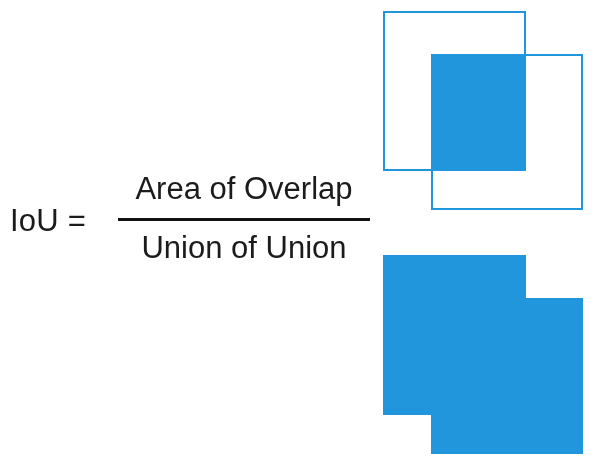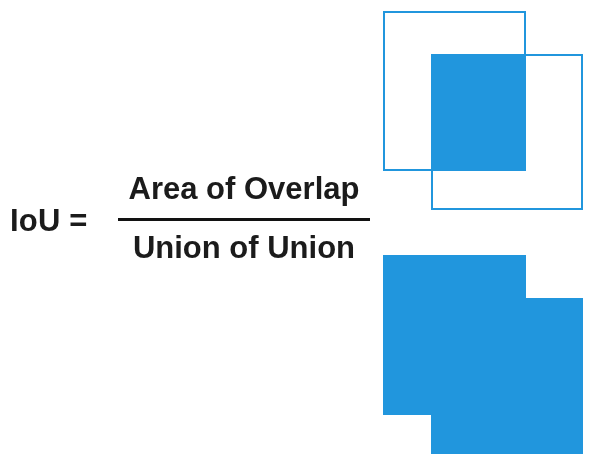--- a/index.html
+++ b/index.html
@@ -10,21 +10,20 @@
     width: 600px;
     height: 468px;
     background: #ffffff;
     font-family: "Liberation Sans", sans-serif;
     overflow: hidden;
   }
   #canvas {
     position: relative;
     width: 524px;
     height: 468px;
-    font-weight: bold;
   }
 
   
   #formula {
     position: absolute;
     left: 0;
     top: 0;
     width: 380px;
     height: 468px;
   }

